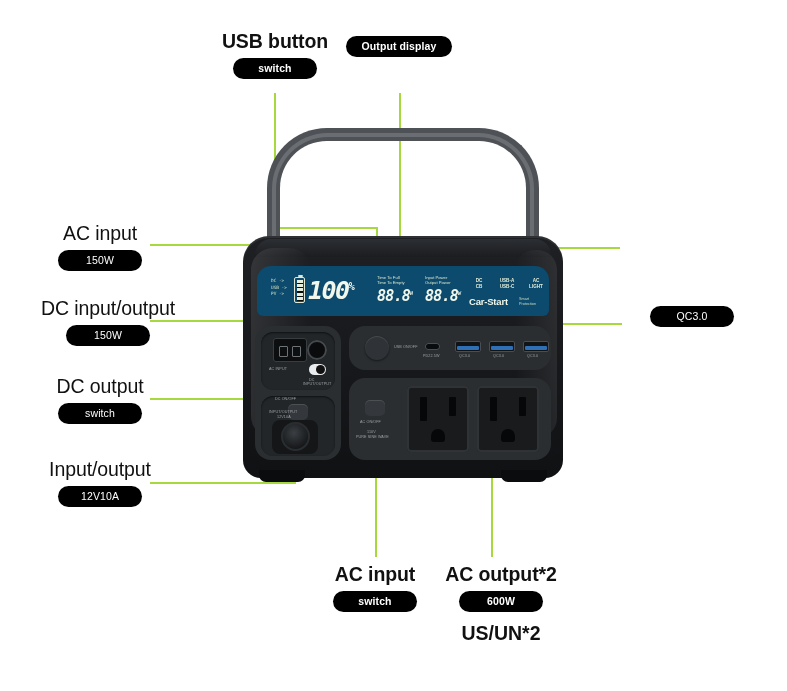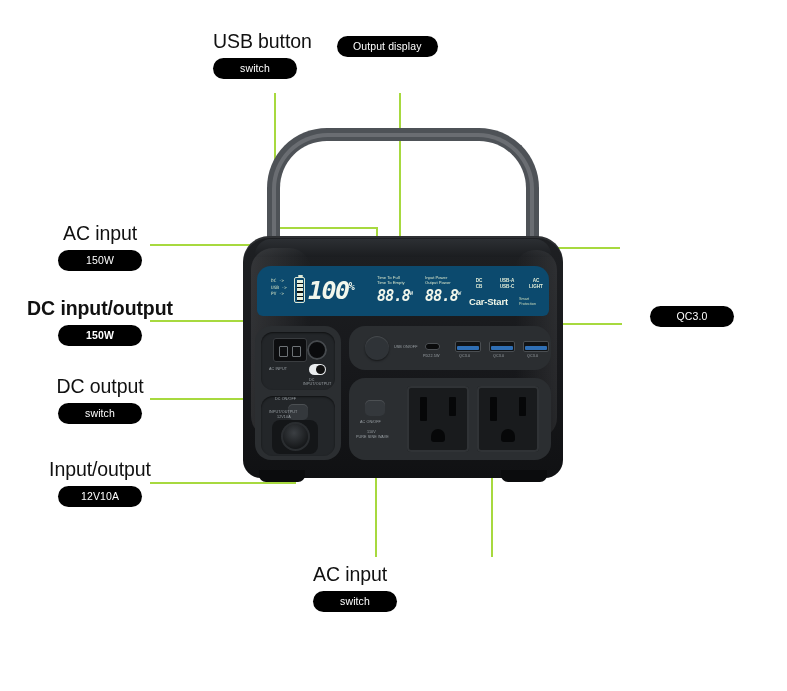--- a/index.html
+++ b/index.html
@@ -8,21 +8,21 @@
     background: #ffffff;
     font-family: "Liberation Sans", sans-serif;
     overflow: hidden;
   }
   #stage { position: relative; width: 787px; height: 691px; background: #fff; }
 
   
   .callout { position: absolute; display: flex; flex-direction: column; }
   .callout.left  { align-items: center; }
   .callout.right { align-items: center; }
-  .callout.center{ align-items: flex-start; }
+  .callout.center{ align-items: center; font-weight: bold; }
 
   .co-title {
     font-size: 19.5px;
     color: #111111;
     white-space: nowrap;
     line-height: 1.15;
     letter-spacing: -0.1px;
   }
   .co-pill {
     margin-top: 6px;
@@ -411,21 +411,21 @@
 
   <div class="callout center" style="left:337px; top:30px; width:124px;">
     <div class="co-pill">Output display</div>
   </div>
 
   <div class="callout left" style="left:38px; top:222px; width:124px;">
     <div class="co-title">AC input</div>
     <div class="co-pill">150W</div>
   </div>
 
-  <div class="callout left" style="left:15px; top:297px; width:170px;font-weight:bold;">
+  <div class="callout left" style="left:23px; top:297px; width:170px;">
     <div class="co-title">DC input/output</div>
     <div class="co-pill">150W</div>
   </div>
 
   <div class="callout left" style="left:38px; top:375px; width:124px;">
     <div class="co-title">DC output</div>
     <div class="co-pill">switch</div>
   </div>
 
   <div class="callout left" style="left:20px; top:458px; width:160px;">
@@ -436,14 +436,19 @@
 
   <div class="callout right" style="left:610px; top:300px; width:164px;">
     <div class="co-pill">QC3.0</div>
   </div>
 
   <div class="callout center" style="left:313px; top:563px; width:124px;">
     <div class="co-title">AC input</div>
     <div class="co-pill">switch</div>
   </div>
 
+  <div class="callout center" style="left:438px; top:563px; width:126px;">
+    <div class="co-title">AC output*2</div>
+    <div class="co-pill">600W</div>
+    <div class="co-sub">US/UN*2</div>
+  </div>
 
 </div>
 
 </body></html>

